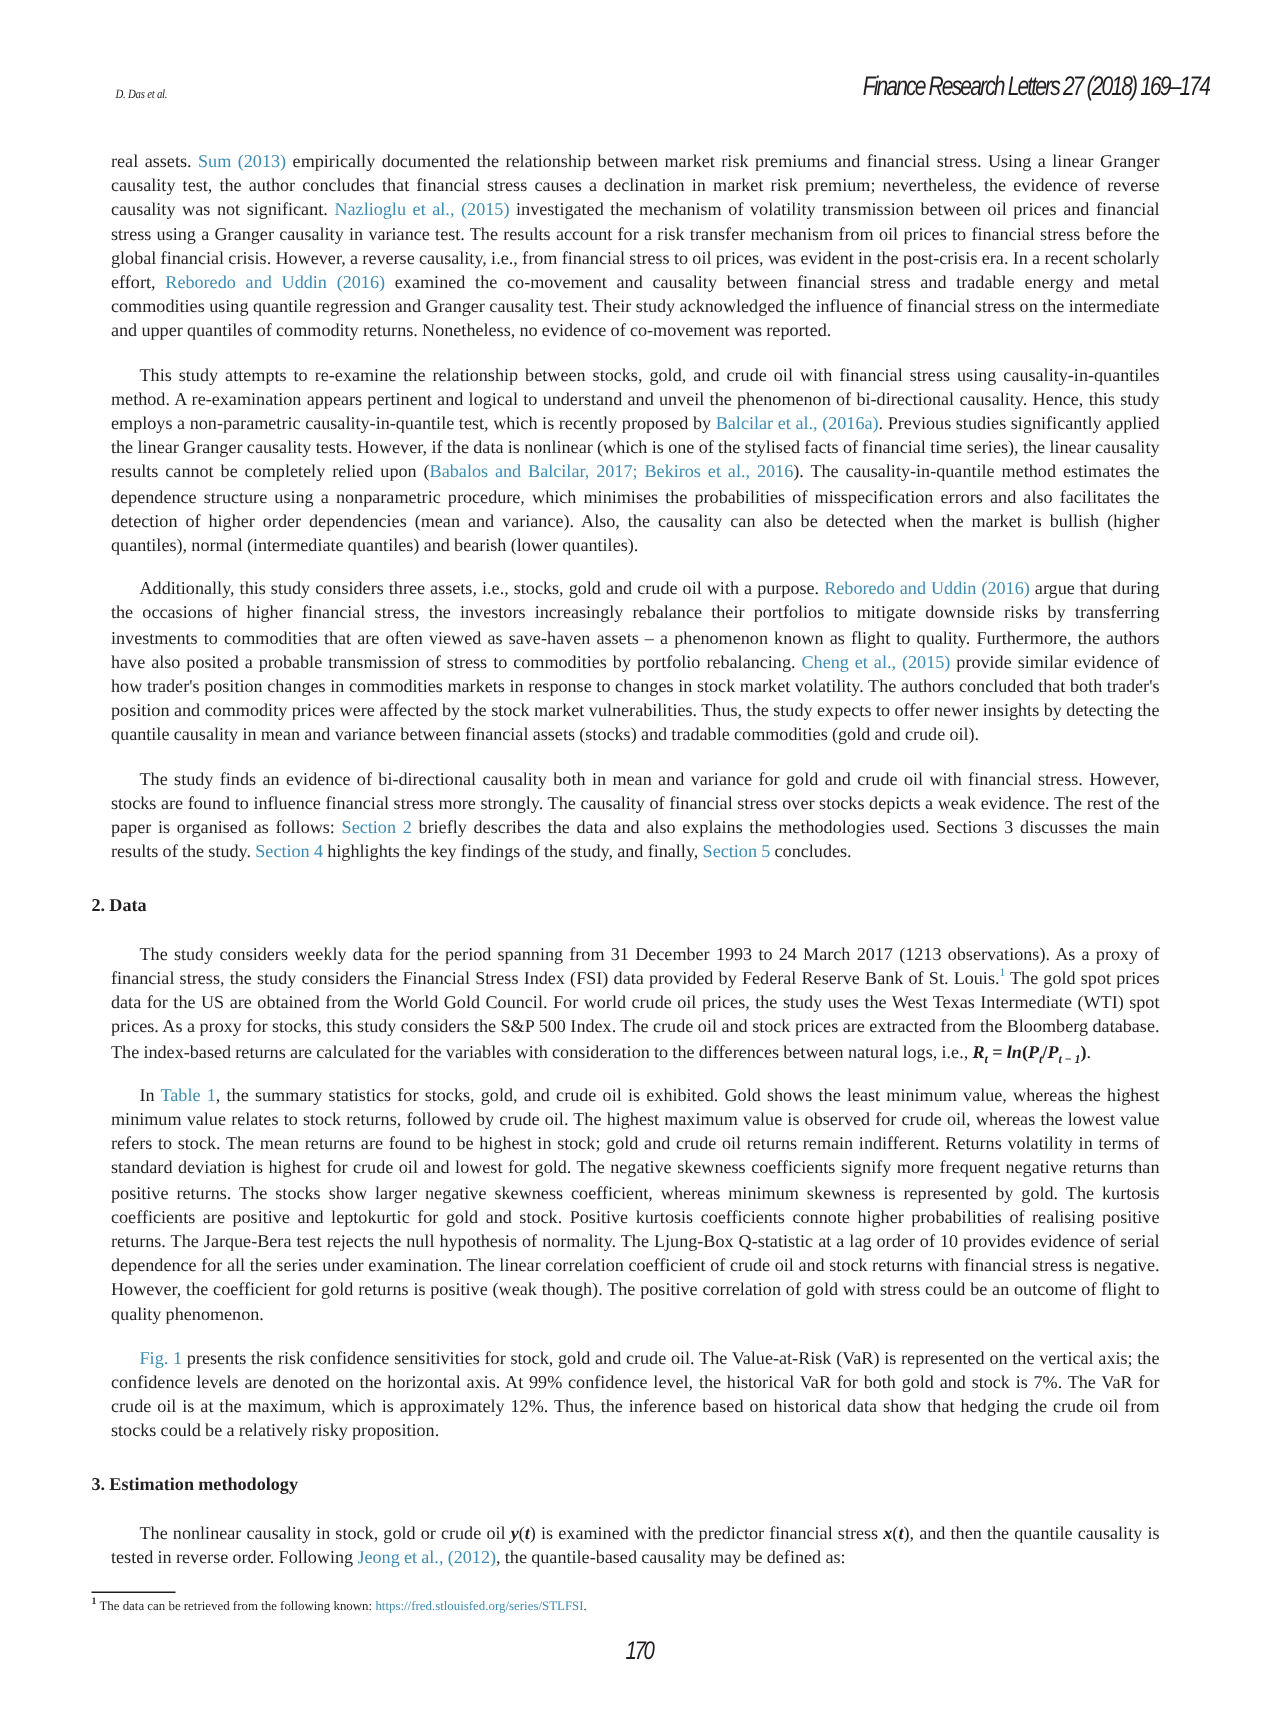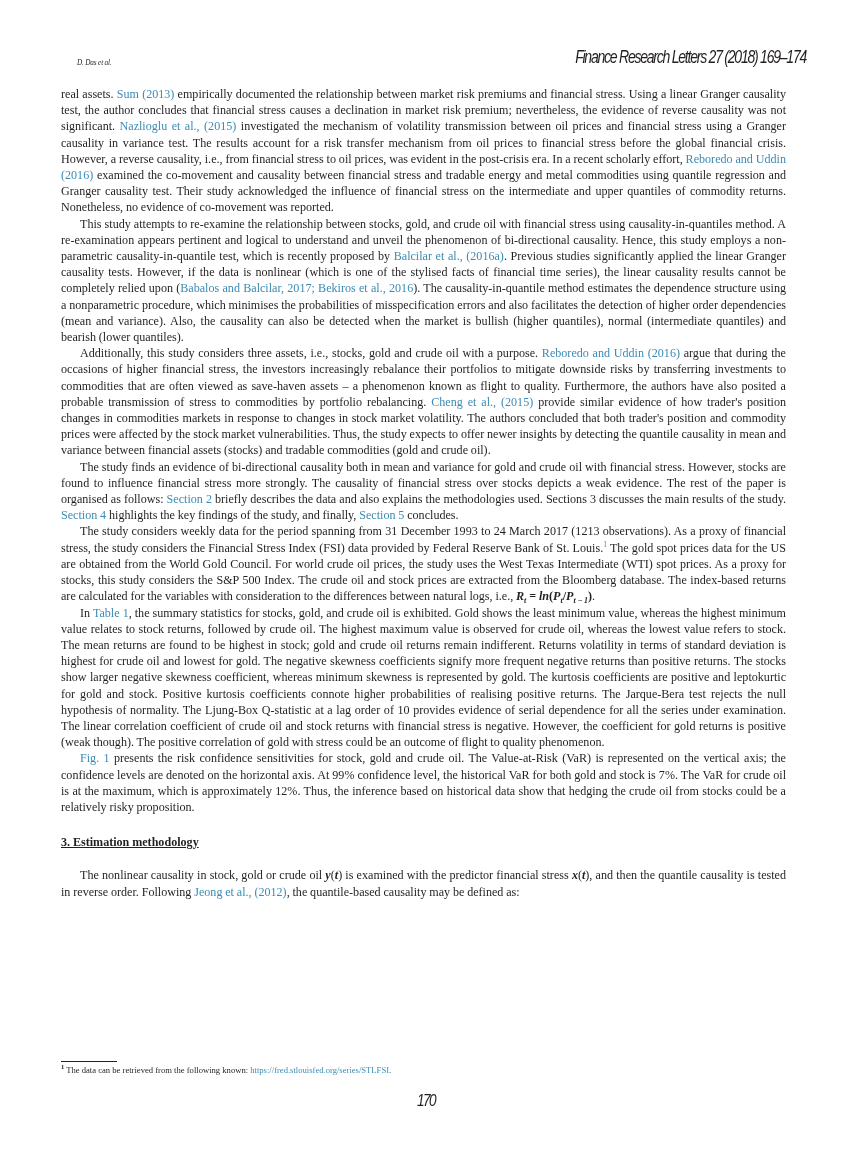--- a/index.html
+++ b/index.html
@@ -56,38 +56,38 @@
       top: 86px;
       left: 0;
       width: 725px;
       font-family: "Liberation Serif", serif;
       font-size: 12.1px;
       line-height: 16.2px;
       text-align: justify;
       word-spacing: -0.2px;
     }
     .body-text p {
-      margin: 0;
+      margin: 13px;
     }
     .body-text p.indent {
       text-indent: 19px;
     }
     .link {
       color: #3b8bb5;
       text-decoration: none;
       cursor: pointer;
     }
     .section-heading {
       font-family: "Liberation Serif", serif;
       font-weight: bold;
       font-size: 12.1px;
       margin: 0;
     }
     .sec-data { margin-top: 20px !important; margin-bottom: 16px !important; }
-    .sec-meth { margin-top: 19px !important; margin-bottom: 17px !important; text-decoration: underline; }
+    .sec-meth { margin-top: 19px !important; margin-bottom: 17px !important; }
     .sup {
       font-size: 7.5px;
       vertical-align: super;
       line-height: 0;
     }
     .sub {
       font-size: 8px;
       vertical-align: sub;
       line-height: 0;
     }
@@ -140,20 +140,21 @@
   <div class="body-text">
 
     <p><span>real assets. </span><a class="link">Sum (2013)</a><span> empirically documented the relationship between market risk premiums and financial stress. Using a linear Granger causality test, the author concludes that financial stress causes a declination in market risk premium; nevertheless, the evidence of reverse causality was not significant. </span><a class="link">Nazlioglu et al., (2015)</a><span> investigated the mechanism of volatility transmission between oil prices and financial stress using a Granger causality in variance test. The results account for a risk transfer mechanism from oil prices to financial stress before the global financial crisis. However, a reverse causality, i.e., from financial stress to oil prices, was evident in the post-crisis era. In a recent scholarly effort, </span><a class="link">Reboredo and Uddin (2016)</a><span> examined the co-movement and causality between financial stress and tradable energy and metal commodities using quantile regression and Granger causality test. Their study acknowledged the influence of financial stress on the intermediate and upper quantiles of commodity returns. Nonetheless, no evidence of co-movement was reported.</span></p>
 
     <p class="indent"><span>This study attempts to re-examine the relationship between stocks, gold, and crude oil with financial stress using causality-in-quantiles method. A re-examination appears pertinent and logical to understand and unveil the phenomenon of bi-directional causality. Hence, this study employs a non-parametric causality-in-quantile test, which is recently proposed by </span><a class="link">Balcilar et al., (2016a)</a><span>. Previous studies significantly applied the linear Granger causality tests. However, if the data is nonlinear (which is one of the stylised facts of financial time series), the linear causality results cannot be completely relied upon (</span><a class="link">Babalos and Balcilar, 2017; Bekiros et al., 2016</a><span>). The causality-in-quantile method estimates the dependence structure using a nonparametric procedure, which minimises the probabilities of misspecification errors and also facilitates the detection of higher order dependencies (mean and variance). Also, the causality can also be detected when the market is bullish (higher quantiles), normal (intermediate quantiles) and bearish (lower quantiles).</span></p>
 
     <p class="indent"><span>Additionally, this study considers three assets, i.e., stocks, gold and crude oil with a purpose. </span><a class="link">Reboredo and Uddin (2016)</a><span> argue that during the occasions of higher financial stress, the investors increasingly rebalance their portfolios to mitigate downside risks by transferring investments to commodities that are often viewed as save-haven assets – a phenomenon known as flight to quality. Furthermore, the authors have also posited a probable transmission of stress to commodities by portfolio rebalancing. </span><a class="link">Cheng et al., (2015)</a><span> provide similar evidence of how trader's position changes in commodities markets in response to changes in stock market volatility. The authors concluded that both trader's position and commodity prices were affected by the stock market vulnerabilities. Thus, the study expects to offer newer insights by detecting the quantile causality in mean and variance between financial assets (stocks) and tradable commodities (gold and crude oil).</span></p>
 
     <p class="indent"><span>The study finds an evidence of bi-directional causality both in mean and variance for gold and crude oil with financial stress. However, stocks are found to influence financial stress more strongly. The causality of financial stress over stocks depicts a weak evidence. The rest of the paper is organised as follows: </span><a class="link">Section 2</a><span> briefly describes the data and also explains the methodologies used. Sections 3 discusses the main results of the study. </span><a class="link">Section 4</a><span> highlights the key findings of the study, and finally, </span><a class="link">Section 5</a><span> concludes.</span></p>
 
+    <h2 class="section-heading sec-data">2.  Data</h2>
 
     <p class="indent"><span>The study considers weekly data for the period spanning from 31 December 1993 to 24 March 2017 (1213 observations). As a proxy of financial stress, the study considers the Financial Stress Index (FSI) data provided by Federal Reserve Bank of St. Louis.</span><a class="link sup">1</a><span> The gold spot prices data for the US are obtained from the World Gold Council. For world crude oil prices, the study uses the West Texas Intermediate (WTI) spot prices. As a proxy for stocks, this study considers the S&amp;P 500 Index. The crude oil and stock prices are extracted from the Bloomberg database. The index-based returns are calculated for the variables with consideration to the differences between natural logs, i.e., </span><span class="it"><span>R</span><span class="sub">t</span><span style="font-style:normal"> = </span><span>ln</span><span style="font-style:normal">(</span><span>P</span><span class="sub">t</span><span style="font-style:normal">/</span><span>P</span><span class="sub">t − 1</span><span style="font-style:normal">)</span></span><span>.</span></p>
 
     <p class="indent"><span>In </span><a class="link">Table 1</a><span>, the summary statistics for stocks, gold, and crude oil is exhibited. Gold shows the least minimum value, whereas the highest minimum value relates to stock returns, followed by crude oil. The highest maximum value is observed for crude oil, whereas the lowest value refers to stock. The mean returns are found to be highest in stock; gold and crude oil returns remain indifferent. Returns volatility in terms of standard deviation is highest for crude oil and lowest for gold. The negative skewness coefficients signify more frequent negative returns than positive returns. The stocks show larger negative skewness coefficient, whereas minimum skewness is represented by gold. The kurtosis coefficients are positive and leptokurtic for gold and stock. Positive kurtosis coefficients connote higher probabilities of realising positive returns. The Jarque-Bera test rejects the null hypothesis of normality. The Ljung-Box Q-statistic at a lag order of 10 provides evidence of serial dependence for all the series under examination. The linear correlation coefficient of crude oil and stock returns with financial stress is negative. However, the coefficient for gold returns is positive (weak though). The positive correlation of gold with stress could be an outcome of flight to quality phenomenon.</span></p>
 
     <p class="indent"><a class="link">Fig. 1</a><span> presents the risk confidence sensitivities for stock, gold and crude oil. The Value-at-Risk (VaR) is represented on the vertical axis; the confidence levels are denoted on the horizontal axis. At 99% confidence level, the historical VaR for both gold and stock is 7%. The VaR for crude oil is at the maximum, which is approximately 12%. Thus, the inference based on historical data show that hedging the crude oil from stocks could be a relatively risky proposition.</span></p>
 
     <h2 class="section-heading sec-meth">3.  Estimation methodology</h2>
 
     <p class="indent"><span>The nonlinear causality in stock, gold or crude oil </span><span class="it">y</span><span>(</span><span class="it">t</span><span>)</span><span> is examined with the predictor financial stress </span><span class="it">x</span><span>(</span><span class="it">t</span><span>)</span><span>, and then the quantile causality is tested in reverse order. Following </span><a class="link">Jeong et al., (2012)</a><span>, the quantile-based causality may be defined as:</span></p>

